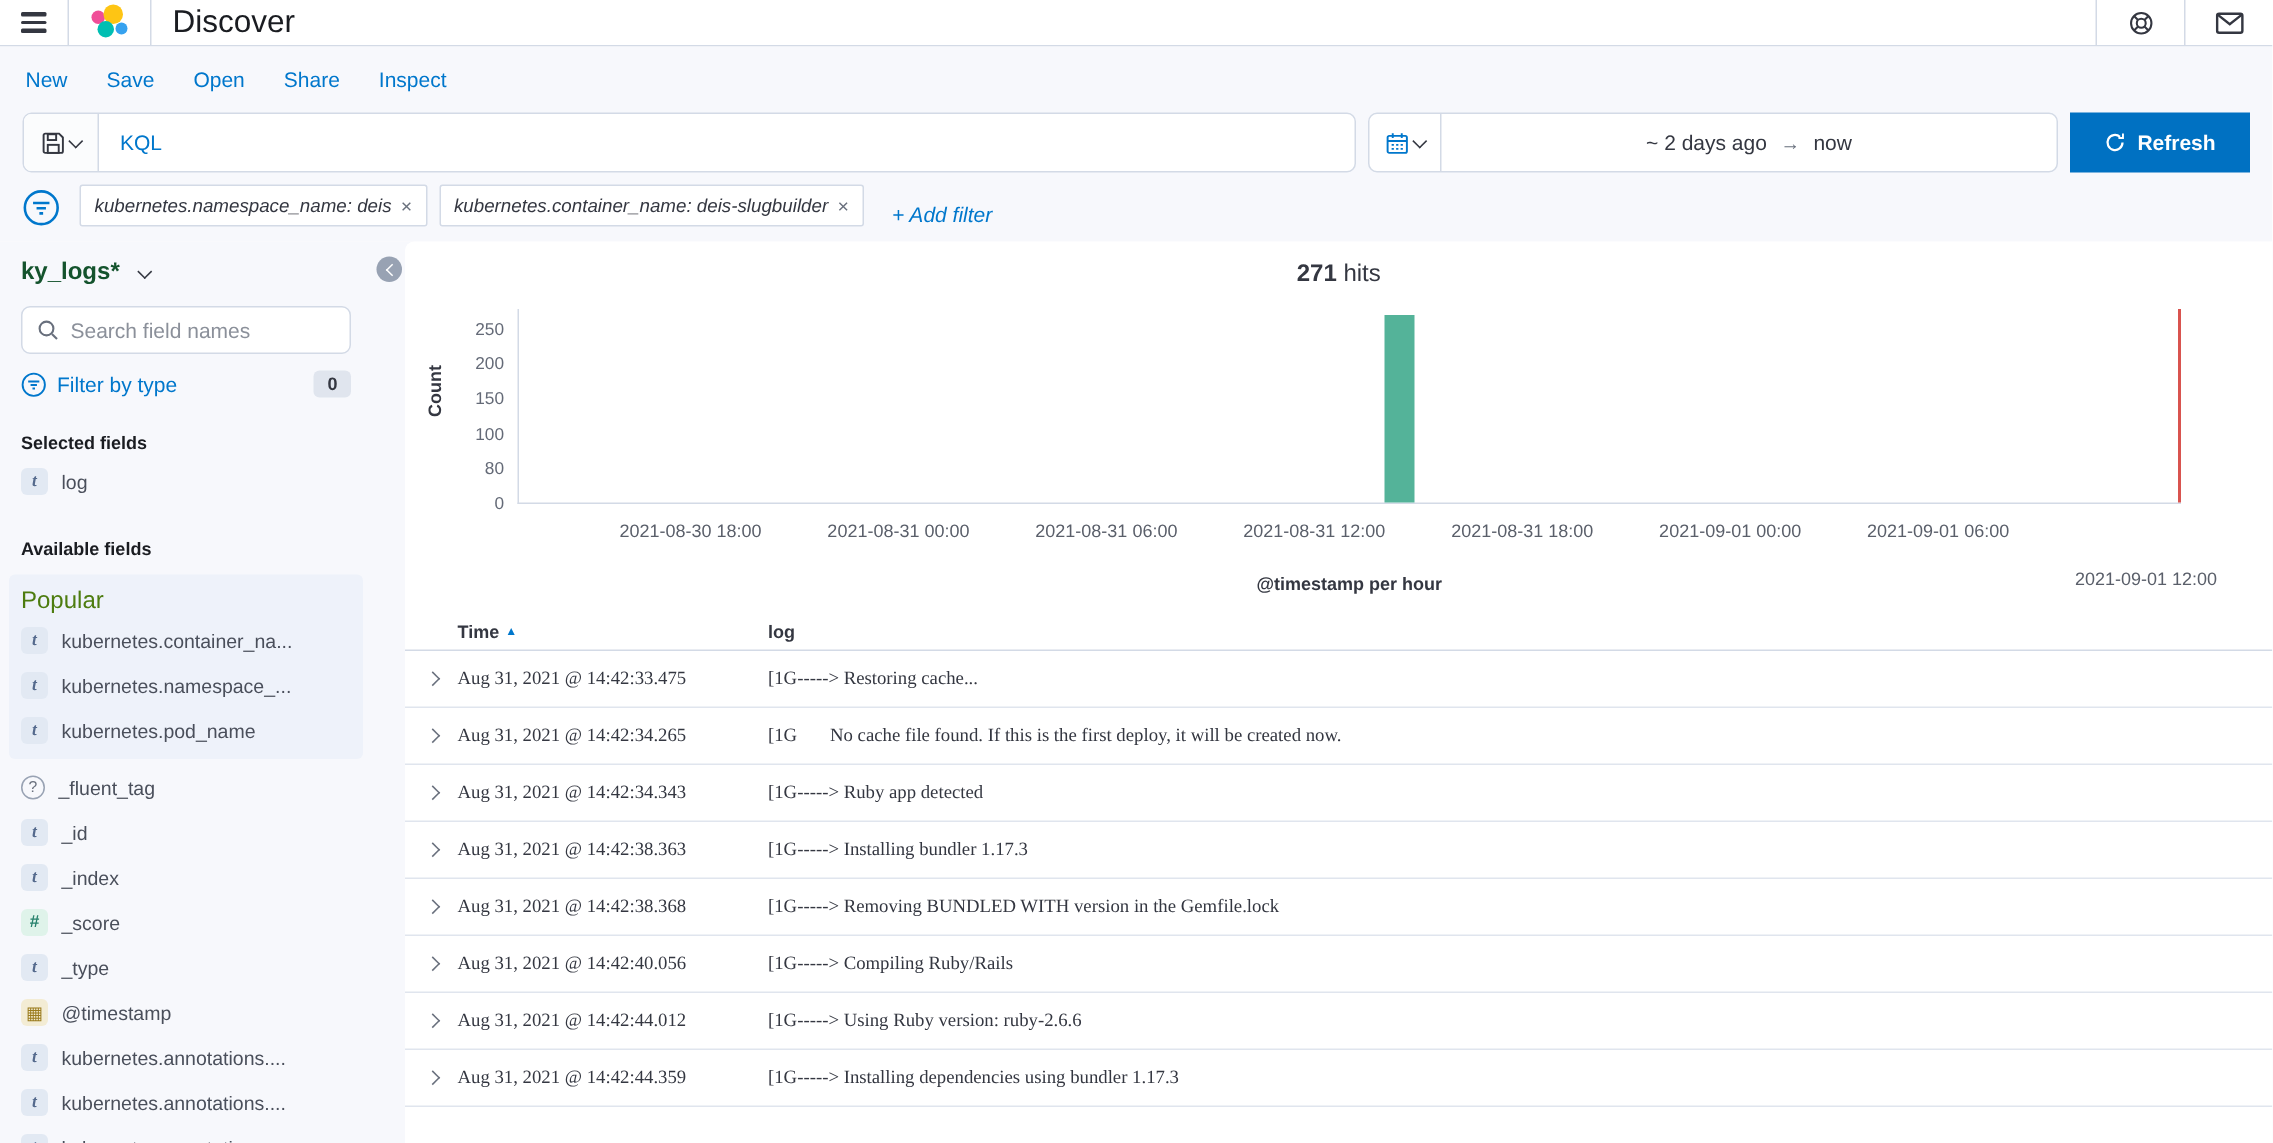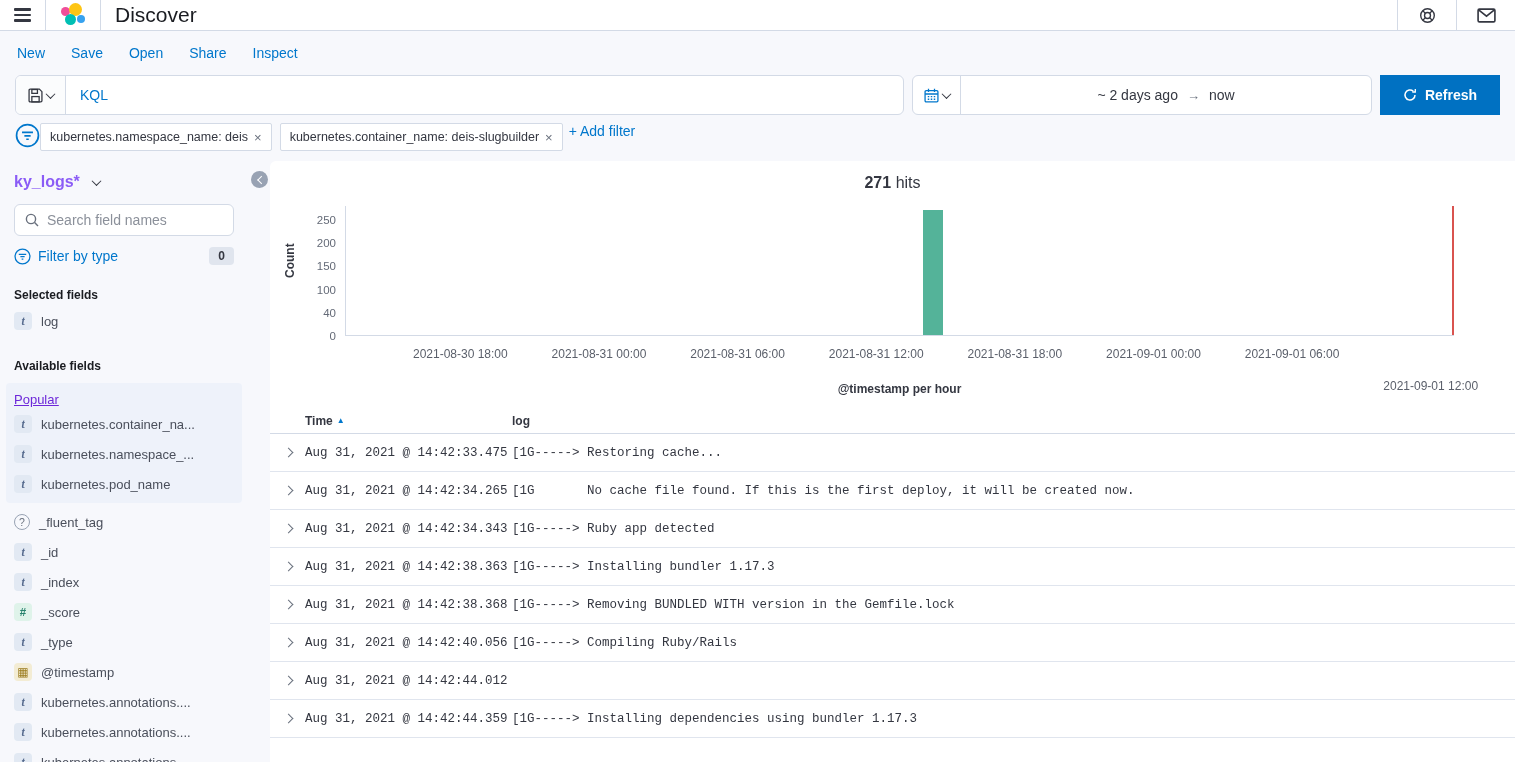--- a/index.html
+++ b/index.html
@@ -34,50 +34,50 @@
   .search-input { flex:1; padding:0 12px; font-size:14px; color:#8b909a; }
   .kql { font-size:14px; color:#0077cc; padding:0 14px; cursor:pointer; }
   .date-ctl { width:460px; display:flex; align-items:stretch; background:#fff; border:1px solid #d3dae6; border-radius:6px; }
   .cal-seg { width:48px; display:flex; align-items:center; justify-content:center; gap:4px;
     border-right:1px solid #d3dae6; color:#343741; cursor:pointer; }
   .date-text { flex:1; display:flex; align-items:center; justify-content:center; gap:9px; font-size:14px; color:#343741; cursor:pointer; }
   .date-arrow { color:#69707d; font-size:13px; }
   .refresh-btn { width:120px; border:none; border-radius:0; background:#0071c2; color:#fff; font-size:14px; font-weight:bold;
     display:flex; align-items:center; justify-content:center; gap:8px; cursor:pointer; font-family:inherit; }
 
-  .filter-row { display:flex; align-items:flex-start; gap:0; padding:8px 15px 0; }
+  .filter-row { display:flex; align-items:flex-end; gap:13px; padding:8px 15px 0;font-style:italic; }
   .filter-pill { display:flex; align-items:center; gap:6px; background:#fff; border:1px solid #d3dae6; border-radius:2px;
     height:28px; padding:0 9px; font-size:12.5px; color:#343741; cursor:pointer; white-space:nowrap; }
   .pill-x { color:#69707d; font-size:13px; }
   .add-filter { font-size:14px; color:#0077cc; margin-left:6px; cursor:pointer; }
 
   
   .workspace { position:relative; display:flex; height:604px; background:#f7f8fc; }
   .collapse-btn { position:absolute; left:251px; top:10px; width:17px; height:17px; border-radius:50%;
     background:#98a2b3; display:flex; align-items:center; justify-content:center; cursor:pointer; z-index:3; }
 
   .sidebar { width:248px; padding:12px 14px 0; flex-shrink:0; overflow:hidden; }
-  .ip-row { display:flex; align-items:center; gap:13px; font-size:16px; font-weight:bold; color:#8b5cf6; cursor:pointer; }
+  .ip-row { display:flex; align-items:center; gap:13px; font-size:16px; font-weight:bold; color:#14532d; cursor:pointer; }
   .field-search { margin-top:13px; height:32px; background:#fff; border:1px solid #d3dae6; border-radius:6px;
     display:flex; align-items:center; gap:8px; padding:0 10px; color:#69707d; }
   .field-search span { font-size:14px; color:#8b909a; }
   .ftype-row { margin-top:11px; display:flex; align-items:center; gap:7px; font-size:14px; color:#0077cc; cursor:pointer; }
   .count-badge { margin-left:auto; background:#e0e5ee; color:#343741; border-radius:4px; font-size:12px; font-weight:bold; padding:2px 9px; }
   .side-heading { margin-top:23px; font-size:12px; font-weight:bold; color:#1a1c21; }
   .field-list { margin-top:4px; }
   .field-item { display:flex; align-items:center; gap:9px; height:30px; cursor:pointer; }
   .field-name { font-size:13px; color:#4a4f5b; white-space:nowrap; }
   .tok { width:18px; height:18px; border-radius:4px; display:flex; align-items:center; justify-content:center;
     font-size:11.5px; flex-shrink:0; }
   .tok-string { background:#e2e9f3; color:#54698c; font-family:"Liberation Serif", serif; font-style:italic; font-weight:bold; }
   .tok-number { background:#dff3ea; color:#28826d; font-weight:bold; }
   .tok-date { background:#f3ecd4; color:#9b7c1e; font-size:12px; }
   .tok-unknown { background:transparent; border:1.4px solid #98a2b3; border-radius:50%; color:#69707d; width:16px; height:16px; font-size:10.5px; }
   .popular-block { margin:10px -8px 0; background:#eef2fa; border-radius:4px; padding:9px 8px 4px; }
-  .popular-title { font-size:13px; color:#6d28d9; margin-bottom:2px;text-decoration:underline; }
+  .popular-title { font-size:16px; color:#4d7c0f; margin-bottom:2px; }
 
   .content { flex:1; background:#fff; border-radius:6px 0 0 0; margin-left:22px; padding-top:13px; overflow:hidden; }
   .hits-line { text-align:center; font-size:16px; }
   .hits-line b { font-weight:bold; }
   .subtitle-row { margin-top:10px; display:flex; align-items:center; justify-content:center; gap:10px; }
   .subtitle { font-size:14px; color:#343741; }
   .interval-select { width:112px; height:32px; background:#fff; border:1px solid #d3dae6; border-radius:6px;
     display:flex; align-items:center; justify-content:space-between; padding:0 12px; font-size:14px; cursor:pointer; }
 
   
@@ -93,21 +93,21 @@
   .xaxis-title { text-align:center; font-size:12px; font-weight:bold; color:#343741; margin-top:21px; padding-left:14px; }
 
   
   .log-table { margin-top:12px; }
   .t-header { display:flex; align-items:center; height:26px; border-bottom:1px solid #d3dae6; font-size:12px; font-weight:bold; }
   .t-gutter { width:35px; flex-shrink:0; }
   .t-time-col { width:207px; flex-shrink:0; }
   .t-log-col { flex:1; }
   .sort-arrow { color:#0077cc; font-size:8px; margin-left:4px; vertical-align:2px; }
   .t-row { display:flex; align-items:center; height:38px; border-bottom:1px solid #e0e5ee;
-    font-family:Liberation Mono, monospace; font-size:12.5px; color:#343741; }
+    font-family:Liberation Serif, serif; font-size:12.5px; color:#343741; }
   .t-row .t-gutter { display:flex; align-items:center; justify-content:flex-start; padding-left:15px; }
   .row-chev { width:7px; height:7px; border-right:1.6px solid #69707d; border-bottom:1.6px solid #69707d;
     transform:rotate(-45deg); cursor:pointer; }
   .t-log-cell { white-space:pre; overflow:hidden; }
 
   .chev { display:inline-block; width:7px; height:7px; border-right:1.7px solid currentColor; border-bottom:1.7px solid currentColor; }
   .chev-down { transform:rotate(45deg) translate(-1px,-1px); }
   .chev-left { width:6px; height:6px; border-color:#fff; transform:rotate(135deg) translate(-1px,-1px); }
 </style>
 </head>
@@ -309,21 +309,21 @@
   <div class="content">
     <div class="hits-line">
       <b>271</b>
       <span>hits</span>
     </div>
 
     <div class="chart-wrap">
       <span class="ylab">Count</span>
       <div class="yticks">
           <span style="bottom: 0%;">0</span>
-          <span style="bottom: 17.8571%;">40</span>
+          <span style="bottom: 17.8571%;">80</span>
           <span style="bottom: 35.7143%;">100</span>
           <span style="bottom: 53.5714%;">150</span>
           <span style="bottom: 71.4286%;">200</span>
           <span style="bottom: 89.2857%;">250</span>
         </div>
       <div class="plot">
           <div class="bar" style="left: calc(53% - 10px); width: 20px; height: 96.7857%; background: rgb(84, 179, 153);"></div>
           <div class="tmarker" style="left: 99.8%; background: rgb(217, 83, 79);"></div>
         </div>
     </div>
@@ -390,20 +390,21 @@
               <span class="row-chev"></span>
             </div>
             <div class="t-time-col">Aug 31, 2021 @ 14:42:40.056</div>
             <div class="t-log-col t-log-cell">[1G-----&gt; Compiling Ruby/Rails</div>
           </div>
           <div class="t-row">
             <div class="t-gutter">
               <span class="row-chev"></span>
             </div>
             <div class="t-time-col">Aug 31, 2021 @ 14:42:44.012</div>
+            <div class="t-log-col t-log-cell">[1G-----&gt; Using Ruby version: ruby-2.6.6</div>
           </div>
           <div class="t-row">
             <div class="t-gutter">
               <span class="row-chev"></span>
             </div>
             <div class="t-time-col">Aug 31, 2021 @ 14:42:44.359</div>
             <div class="t-log-col t-log-cell">[1G-----&gt; Installing dependencies using bundler 1.17.3</div>
           </div>
         </div>
     </div>

